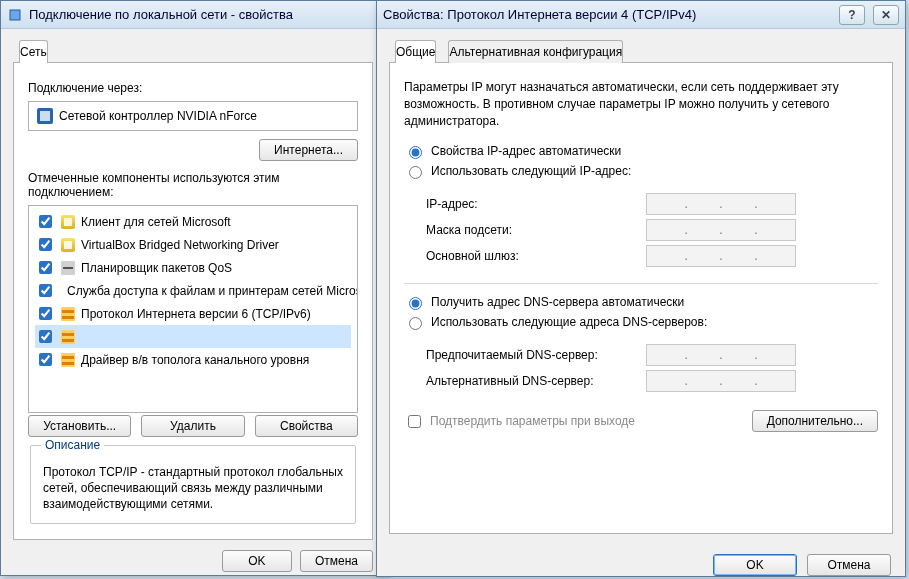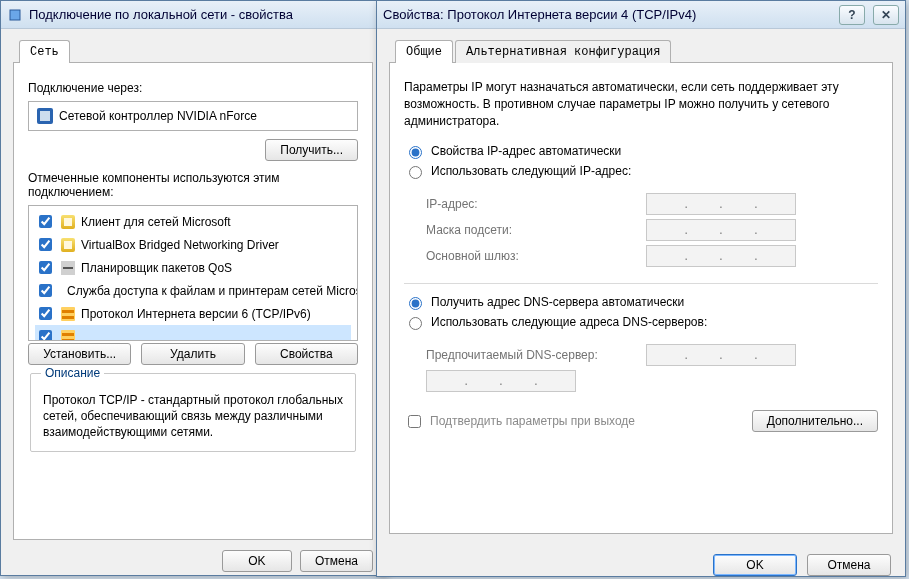--- a/index.html
+++ b/index.html
@@ -6,34 +6,34 @@
   body { margin: 0; background: #d6e4f2; width: 909px; height: 579px; overflow: hidden; position: relative; }
 
   .window { position: absolute; background: #f0f0f0; border: 1px solid #5a7ca0; box-shadow: 2px 2px 8px rgba(0,0,0,.25); }
   .titlebar { height: 28px; background: linear-gradient(#e8f0f8,#cfe0f0); display: flex; align-items: center; padding: 0 6px; border-bottom: 1px solid #b8c8d8; }
   .titlebar .t-icon { width: 16px; height: 16px; margin-right: 6px; display:flex; align-items:center; justify-content:center; }
   .titlebar .title { flex: 1; color: #003; font-size: 13px; }
   .tb-btn { width: 26px; height: 20px; border: 1px solid #8aa; background: linear-gradient(#fafcff,#d8e4ee); margin-left: 4px; border-radius: 3px; text-align:center; line-height:18px; font-weight:bold; color:#345; cursor:pointer; }
 
   .body { padding: 10px 12px 12px 12px; }
   .tabs { display:flex; padding: 0 0 0 6px; position: relative; top: 1px; z-index: 2; }
-  .tab { padding: 4px 10px; border: 1px solid #b0b0b0; border-bottom: none; background: #f0f0f0; margin-right: 2px; border-radius: 3px 3px 0 0; cursor:pointer;font-family:Liberation Mono, monospace; }
+  .tab { padding: 4px 0; border: 1px solid #b0b0b0; border-bottom: none; background: #f0f0f0; margin-right: 12px; border-radius: 3px 3px 0 0; cursor:pointer; }
   .tab.active { background: #fff; position: relative; }
   .tabpanel { background:#fff; border:1px solid #b0b0b0; padding: 14px; position:relative; z-index:1; }
 
   .label { color: #000; margin: 4px 0 6px 0; }
   .adapter-box { border: 1px solid #b0b0b0; padding: 6px 8px; display:flex; align-items:center; gap:6px; background:#fff; }
   .adapter-icon { width:16px; height:16px; background:#2a64b0; border-radius:2px; position:relative; }
   .adapter-icon::after{content:""; position:absolute; inset:3px; background:#cde;}
   .btn { padding: 3px 14px; border: 1px solid #9a9a9a; background: linear-gradient(#fdfdfd,#e6e6e6); border-radius:3px; cursor:pointer; min-width:70px; text-align:center; }
   .btn.primary { border-color:#2a72c8; box-shadow: 0 0 0 1px #7bb7ff inset; }
   .btn-row { display:flex; gap:8px; justify-content:flex-end; margin-top:10px; }
   .row-right { display:flex; justify-content:flex-end; margin-top:8px; }
 
-  .components { border:1px solid #b0b0b0; background:#fff; padding:4px 6px; margin-top:0; height:136px; overflow:hidden; }
+  .components { border:1px solid #b0b0b0; background:#fff; padding:4px 6px; margin-top:0; height:208px; overflow:hidden; }
   .comp-item { display:flex; align-items:center; gap:6px; padding:2px 0; white-space:nowrap; }
   .comp-item.sel { background:#cde6ff; }
   .chk { width:13px; height:13px; accent-color:#2a72c8; }
   .comp-icon { width:14px; height:14px; display:inline-block; }
   .icon-net { background: linear-gradient(#f8e070,#e0b020); border-radius:2px; position:relative;}
   .icon-net::after{content:"";position:absolute;inset:3px;background:#fff8dd;}
   .icon-sched { background:#d0d0d0; position:relative;}
   .icon-sched::after{content:"";position:absolute;left:2px;right:2px;top:6px;height:2px;background:#555;}
   .icon-proto { background:#ffd060; border-radius:1px; position:relative;}
   .icon-proto::before{content:"";position:absolute;left:1px;right:1px;top:3px;height:3px;background:#e08000;}
@@ -45,21 +45,21 @@
   fieldset.group { border:1px solid #c8c8c8; border-radius:2px; padding:8px 10px 10px; margin-top:1px; }
   fieldset.group > legend { padding:0 4px; color:#003a7a; }
 
   .desc { color:#000; line-height:1.35; padding:4px 2px 0; }
 
   .infotext { line-height:1.4; margin: 2px 0 14px 0; }
   .radio-row { display:flex; align-items:center; gap:6px; margin: 4px 0; }
   .radio-row input[type=radio]{ accent-color:#2a72c8; }
   .field-grid { padding: 6px 0 2px 22px; }
   .field-row { display:flex; align-items:center; margin:4px 0; }
-  .field-row .flabel { width: 220px; color:#737373; }
+  .field-row .flabel { width: 220px; color:#000000; }
   .ipbox { width:150px; height:22px; border:1px solid #c8c8c8; background:#fff; display:flex; align-items:center; justify-content:space-evenly; color:#8a8a8a; padding:0 6px; }
   .ipbox.disabled{ background:#f3f3f3; }
   .dot{color:#777;}
   .hr { border:none; border-top:1px solid #dadada; margin:10px 0; }
 
   .chk-confirm { display:flex; align-items:center; gap:6px; color:#8a8a8a; }
   .bottom-row { display:flex; justify-content:space-between; align-items:center; margin-top:12px; }
 
   .ok-row { display:flex; gap:10px; justify-content:flex-end; padding:8px 14px 12px; }
 
@@ -81,21 +81,21 @@
     <div class="tabs">
       <div class="tab active">Сеть</div>
     </div>
     <div class="tabpanel" style="height:478px;">
       <div class="label">Подключение через:</div>
       <div class="adapter-box">
         <span class="adapter-icon"></span>
         <span>Сетевой контроллер NVIDIA nForce</span>
       </div>
       <div class="row-right">
-        <div class="btn">Получить...</div>
+        <div class="btn">Интернета...</div>
       </div>
       <div class="label" style="margin-top:10px;">Отмеченные компоненты используются этим подключением:</div>
       <div class="components">
         <div class="comp-item">
             <input type="checkbox" class="chk" checked="" style="">
             <span class="comp-icon icon-net"></span>
             <span>Клиент для сетей Microsoft</span>
           </div>
         <div class="comp-item">
             <input type="checkbox" class="chk" checked="" style="">
@@ -209,20 +209,21 @@
       <div class="field-grid">
         <div class="field-row">
           <span class="flabel">Предпочитаемый DNS-сервер:</span>
           <div class="ipbox disabled">
               <span class="dot">.</span>
               <span class="dot">.</span>
               <span class="dot">.</span>
             </div>
         </div>
         <div class="field-row">
+          <span class="flabel">Альтернативный DNS-сервер:</span>
           <div class="ipbox disabled">
               <span class="dot">.</span>
               <span class="dot">.</span>
               <span class="dot">.</span>
             </div>
         </div>
       </div>
 
       <div class="bottom-row">
         <label class="chk-confirm">

